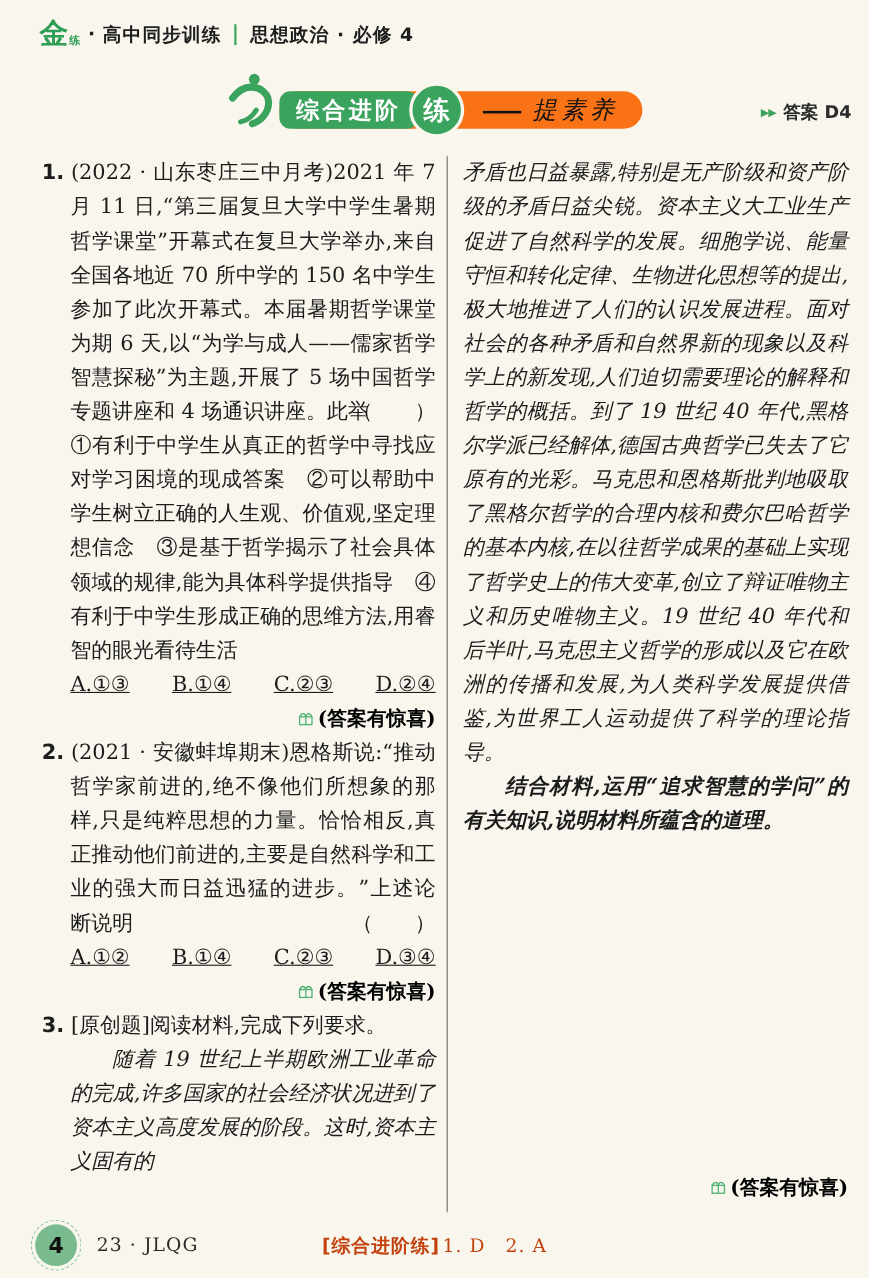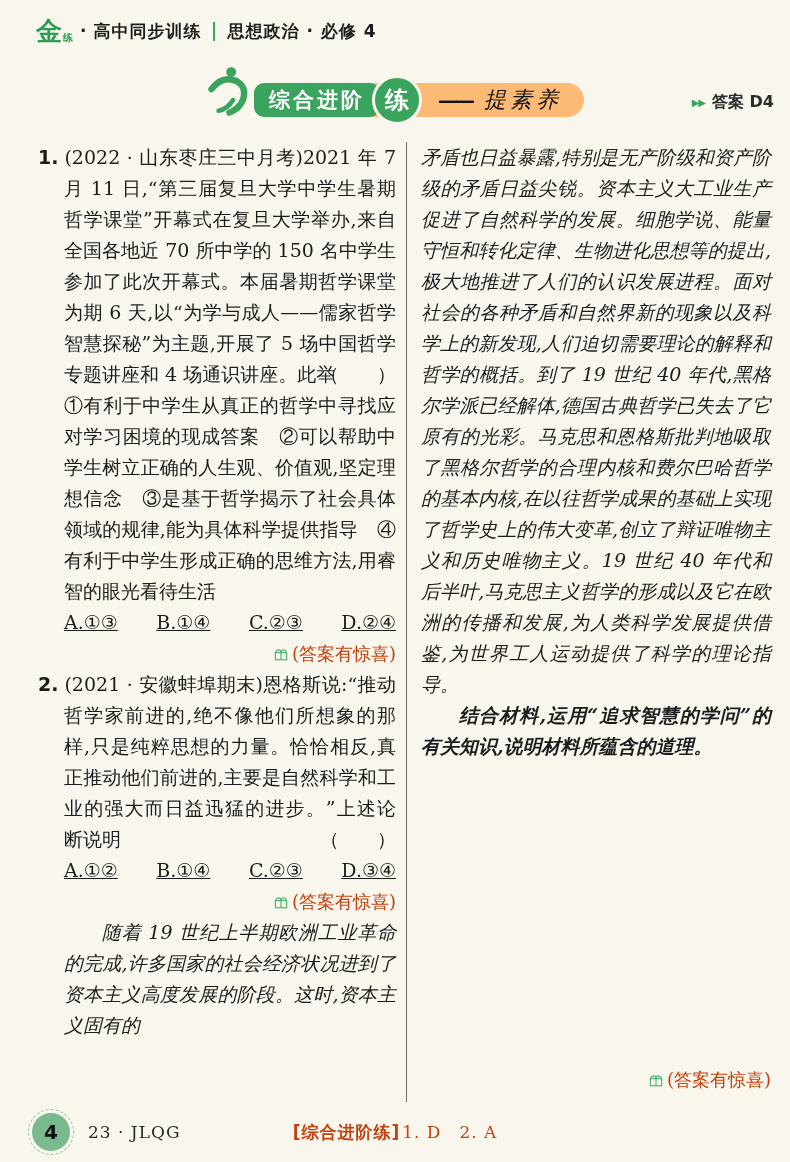--- a/index.html
+++ b/index.html
@@ -26,21 +26,21 @@
   .hdr-pipe{width:2px;height:19px;background:#3aa35d;margin:0 12px;}
   .hdr-subject{font-size:17px;font-weight:bold;color:#1d1d1d;letter-spacing:1px;}
 
   
   .banner-row{
     position:absolute;top:78px;left:0;width:100%;
     display:flex;justify-content:center;align-items:center;
   }
   .runner{margin-right:-6px;margin-top:-14px;z-index:2;}
   .banner-pill{
-    background:#fdba74;height:34px;border-radius:18px;
+    background:#f97316;height:34px;border-radius:18px;
     display:flex;align-items:center;padding-right:20px;
   }
   .banner-title{
     background:#3aa35d;color:#fff;
     font-family:"DejaVu Sans","Liberation Sans",sans-serif;
     font-size:21px;font-weight:bold;letter-spacing:3px;
     height:34px;line-height:34px;padding:0 15px;border-radius:10px;
   }
   .banner-badge{
     width:44px;height:44px;border-radius:50%;
@@ -84,22 +84,22 @@
     font-family:"DejaVu Sans","Liberation Sans",sans-serif;
     font-weight:bold;font-style:normal;font-size:19px;padding-right:6px;
   }
   .bracket{position:absolute;right:0;bottom:0;text-indent:0;}
   .optpara{padding-left:26px;}
   .choices{
     display:flex;justify-content:space-between;
     margin-left:26px;font-size:19px;line-height:31px;text-decoration:underline;
   }
   .note-row{
-    text-align:right;color:#c2410c;font-size:18px;line-height:31px;
-    display:flex;justify-content:flex-end;align-items:flex-start;gap:3px;
+    text-align:right;color:#000000;font-size:18px;line-height:31px;
+    display:flex;justify-content:flex-end;align-items:flex-start;gap:3px;font-weight:bold;
   }
   .gift{color:#53b377;display:inline-block;}
 
   .material{font-style:italic;margin-left:26px;text-indent:2em;}
   .material-cont{font-style:italic;}
   .task{font-style:italic;font-weight:600;text-indent:2em;}
   .rc-note{position:absolute;bottom:12px;right:0;}
 
   
   .footer{
@@ -209,20 +209,23 @@
               <line x1="10" y1="7.5" x2="10" y2="17"></line>
               <path d="M2.5 7.5 C 5 2.5, 9 2.5, 10 7.5 C 11 2.5, 15 2.5, 17.5 7.5"></path>
             </g>
           </svg>
         </span>
         <span>(答案有惊喜)</span>
       </div>
     </div>
 
     <div>
+      <p class="qtext qpara">
+        <b class="qnum">3.</b><span>[原创题]阅读材料,完成下列要求。</span>
+      </p>
       <p class="qtext material">随着 19 世纪上半期欧洲工业革命的完成,许多国家的社会经济状况进到了资本主义高度发展的阶段。这时,资本主义固有的</p>
     </div>
   </div>
 
   <div class="col-divider"></div>
 
   <div class="col-right">
     <p class="qtext material-cont">矛盾也日益暴露,特别是无产阶级和资产阶级的矛盾日益尖锐。资本主义大工业生产促进了自然科学的发展。细胞学说、能量守恒和转化定律、生物进化思想等的提出,极大地推进了人们的认识发展进程。面对社会的各种矛盾和自然界新的现象以及科学上的新发现,人们迫切需要理论的解释和哲学的概括。到了 19 世纪 40 年代,黑格尔学派已经解体,德国古典哲学已失去了它原有的光彩。马克思和恩格斯批判地吸取了黑格尔哲学的合理内核和费尔巴哈哲学的基本内核,在以往哲学成果的基础上实现了哲学史上的伟大变革,创立了辩证唯物主义和历史唯物主义。19 世纪 40 年代和后半叶,马克思主义哲学的形成以及它在欧洲的传播和发展,为人类科学发展提供借鉴,为世界工人运动提供了科学的理论指导。</p>
     <p class="qtext task">结合材料,运用“追求智慧的学问”的有关知识,说明材料所蕴含的道理。</p>
     <div class="note-row rc-note">

